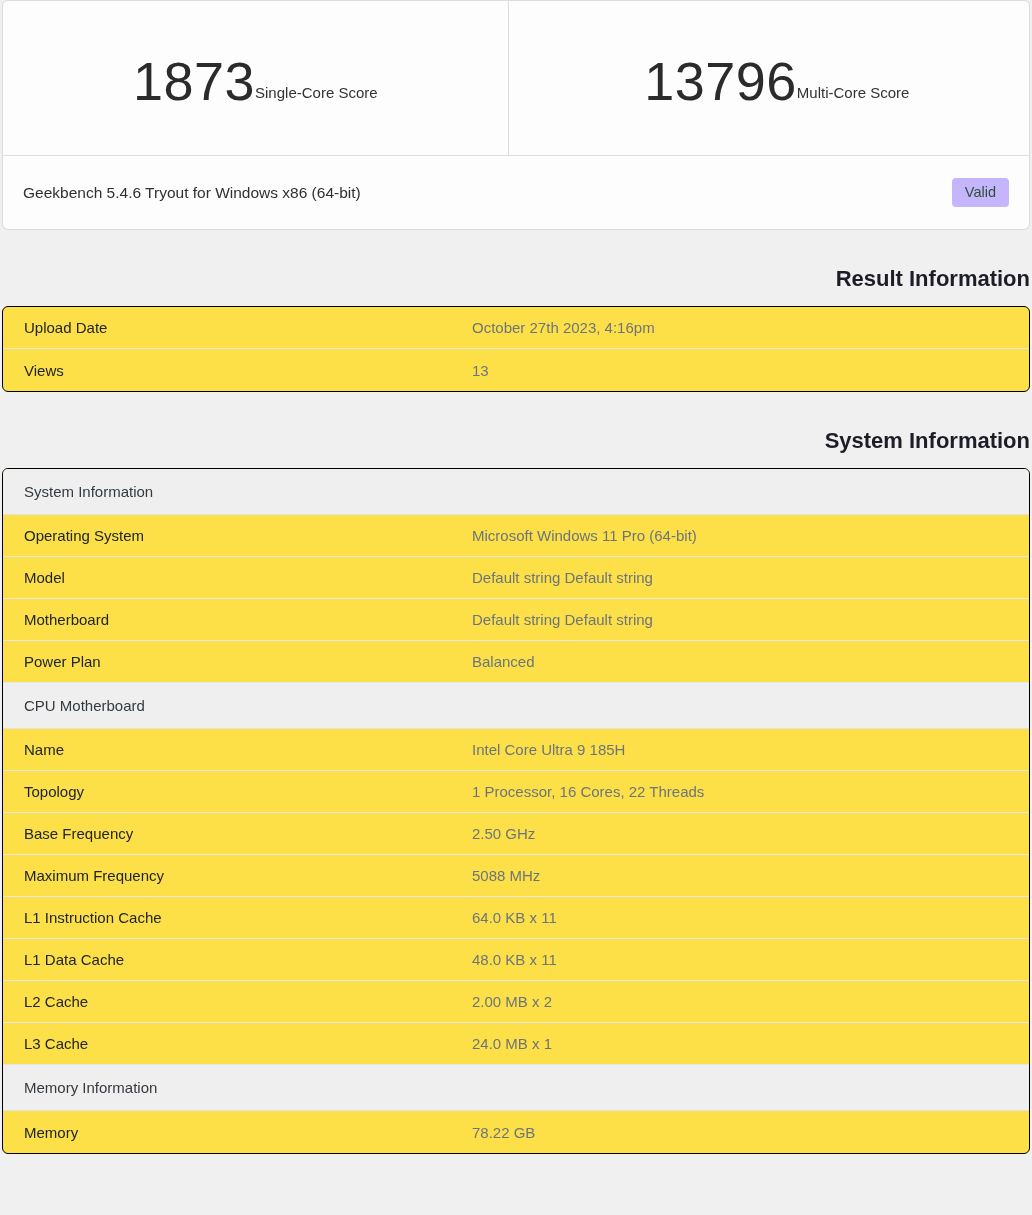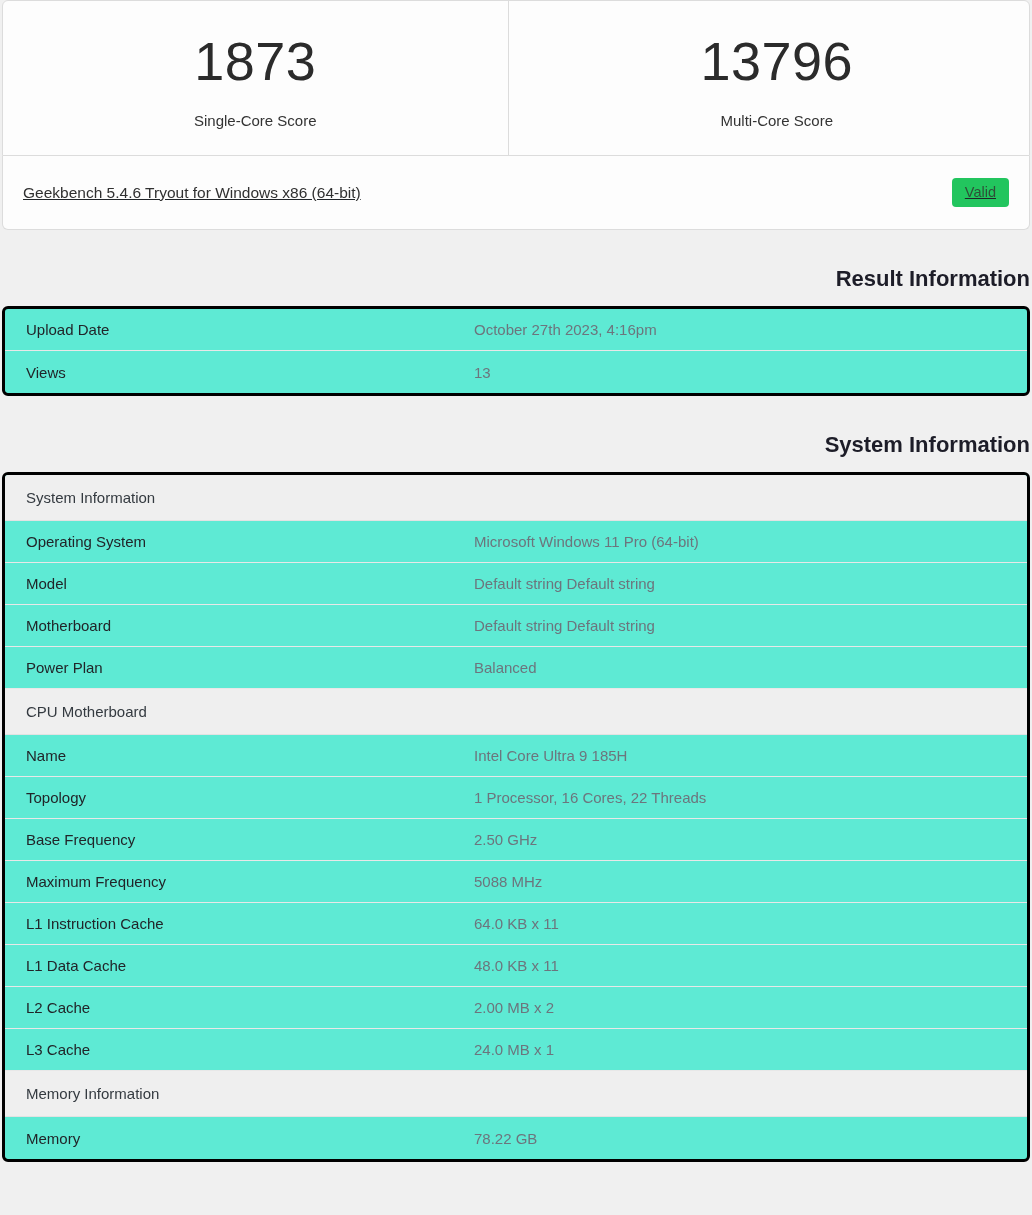--- a/index.html
+++ b/index.html
@@ -17,21 +17,21 @@
   .score-card {
     background: #fdfdfd;
     border: 1px solid #dcdcdc;
     border-radius: 6px 6px 0 0;
     display: flex;
     height: 156px;
   }
   .score-cell {
     flex: 1 1 0;
     display: flex;
-    flex-direction: column;
+    flex-direction: row;
     align-items: center;
     justify-content: center;
     padding-top: 6px;
   }
   .score-cell + .score-cell { border-left: 1px solid #dcdcdc; padding-left: 16px; }
   .score-value {
     font-size: 54px;
     font-weight: 400;
     letter-spacing: 0.5px;
     color: #2b2b2b;
@@ -47,45 +47,44 @@
   .title-bar {
     background: #fdfdfd;
     border: 1px solid #dcdcdc;
     border-top: none;
     border-radius: 0 0 6px 6px;
     height: 74px;
     display: flex;
     align-items: center;
     justify-content: space-between;
     padding: 0 20px;
-    text-decoration: underline;
   }
   .title-text { font-size: 15.5px; color: #303030; }
   .badge {
-    background: #22c55e;
+    background: #c4b5fd;
     color: #2f4f38;
     font-size: 14.5px;
     padding: 7px 13px;
     border-radius: 4px;
     line-height: 1;
   }
 
   
   .section-heading {
     font-size: 22px;
     font-weight: bold;
     color: #1d1d28;
     margin: 36px 0 14px 2px;
     text-align: right;
   }
 
   
   .table-card {
-    background: #5eead4;
-    border: 3px solid #000000;
+    background: #fde047;
+    border: 1px solid #000000;
     border-radius: 6px;
     overflow: hidden;
   }
   .row {
     display: flex;
     align-items: center;
     height: 42px;
     border-bottom: 1px solid #e8e8e8;
   }
   .row:last-child { border-bottom: none; }

